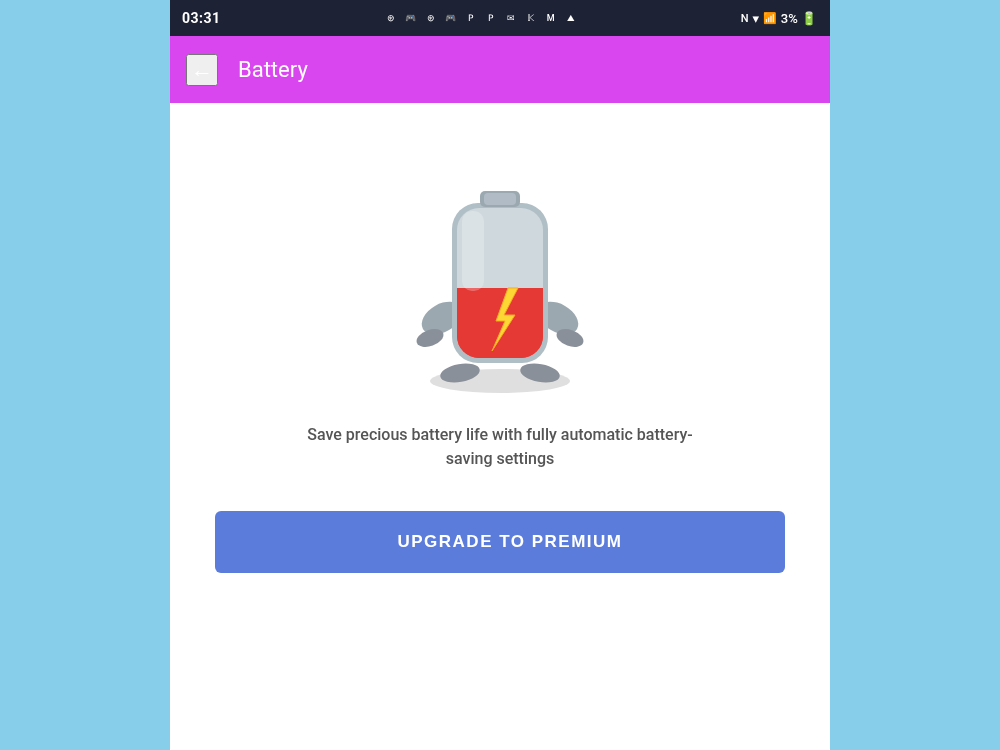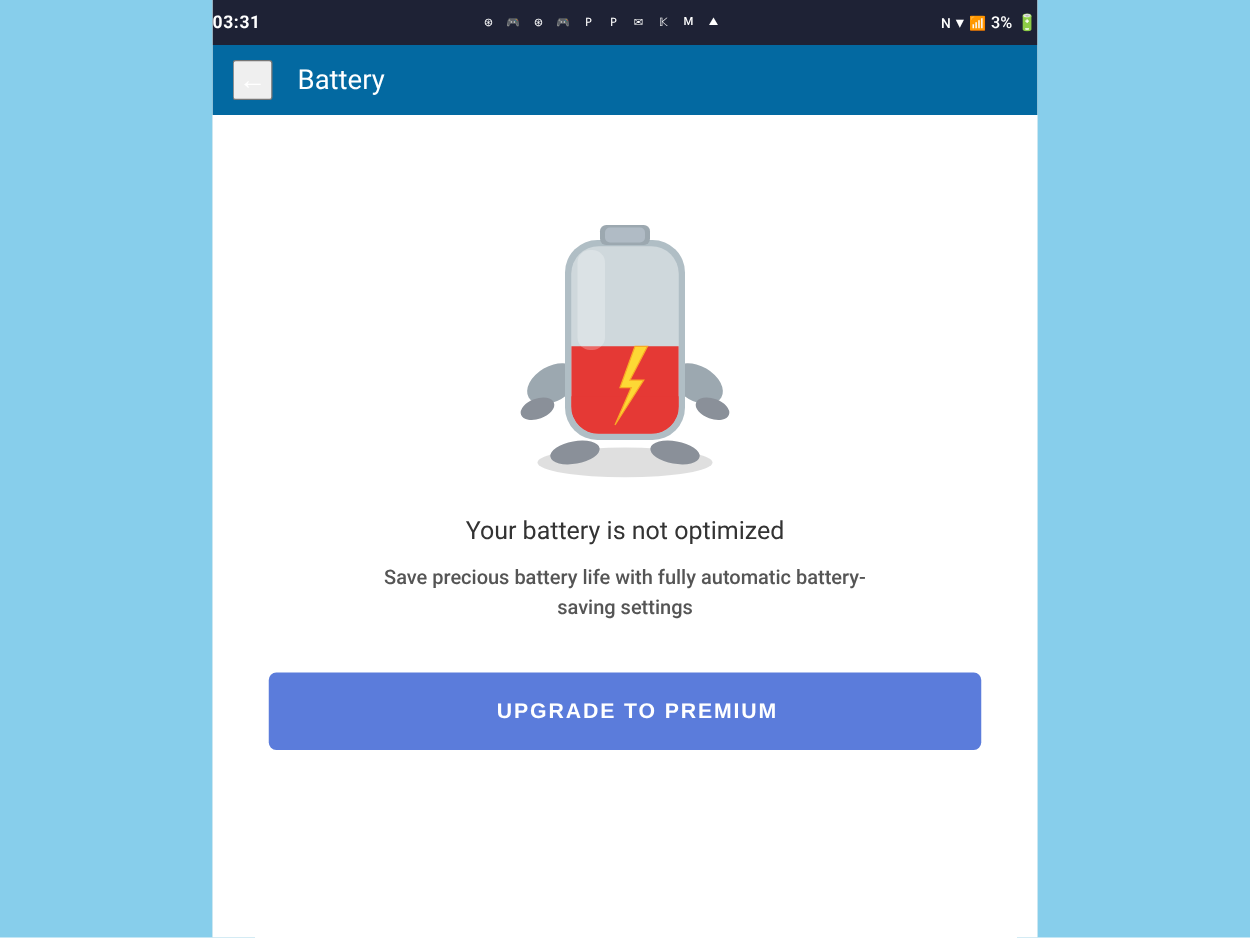--- a/index.html
+++ b/index.html
@@ -25,21 +25,21 @@
     }
 
     
     .status-bar {
       background: #1e2235;
       color: white;
       height: 36px;
       display: flex;
       align-items: center;
       justify-content: space-between;
-      padding: 0 0;
+      padding: 0 12px;
       font-size: 13px;
       font-weight: 500;
       flex-shrink: 0;
     }
 
     .status-bar-left {
       font-size: 14px;
       font-weight: bold;
       letter-spacing: 0.5px;
     }
@@ -62,22 +62,22 @@
 
     .status-bar-right {
       display: flex;
       align-items: center;
       gap: 4px;
       font-size: 13px;
     }
 
     
     .toolbar {
-      background: #0369a1;
-      height: 56px;
+      background: #d946ef;
+      height: 67px;
       display: flex;
       align-items: center;
       padding: 16px 16px;
       gap: 20px;
       flex-shrink: 0;
     }
 
     .back-button {
       color: white;
       font-size: 22px;
@@ -213,20 +213,19 @@
       <rect x="67" y="155" width="86" height="70" rx="0" ry="0" fill="#e53935" clip-path="url(#battClip)"></rect>
 
       <rect x="67" y="195" width="86" height="30" rx="0" ry="22" fill="#e53935" clip-path="url(#battClip)"></rect>
 
       <rect x="72" y="78" width="22" height="80" rx="10" ry="10" fill="white" opacity="0.25"></rect>
 
       <polygon points="118,155 106,188 115,188 102,218 125,182 114,182 128,155" fill="#FDD835" stroke="#F9A825" stroke-width="1"></polygon>
 
     </svg>
 
-    <p class="status-title">Your battery is not optimized</p>
     <p class="status-description">Save precious battery life with fully automatic battery-saving settings</p>
 
     <button class="upgrade-button">UPGRADE TO PREMIUM</button>
 
   </div>
 
 </div>
 
 </body></html>

